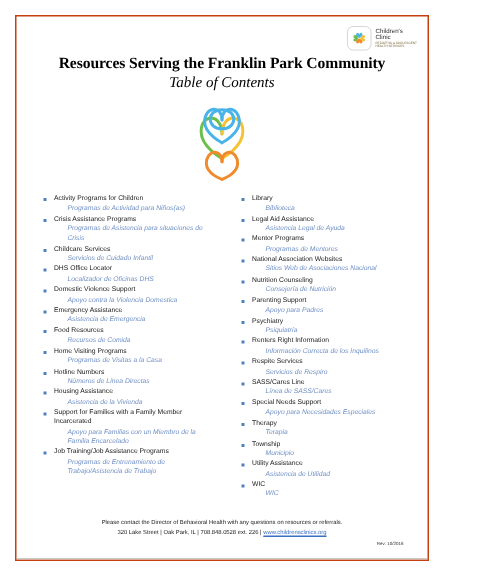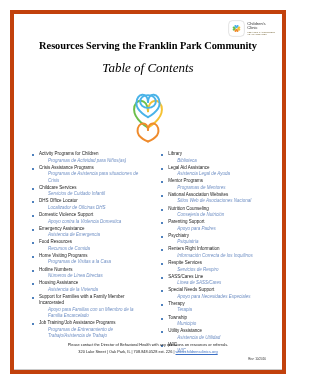--- a/index.html
+++ b/index.html
@@ -14,21 +14,21 @@
     font-family: "Liberation Serif", serif;
     color: #000000;
   }
 
   .page {
     position: absolute;
     left: 10px;
     top: 10px;
     width: 276px;
     height: 364px;
-    border: 4px solid #c2410c;
+    border: 1px solid #c2410c;
     background: #ffffff;
     box-sizing: border-box;
     overflow: hidden;
   }
 
   
   .brand {
     position: absolute;
     right: 7px;
     top: 6px;
@@ -68,24 +68,24 @@
 
   .title {
     margin: 0;
     padding-top: 26px;
     text-align: center;
     font-size: 10.4px;
     font-weight: bold;
     letter-spacing: -.05px;
   }
   .subtitle {
-    margin: 7px;
+    margin: 0;
     padding-top: 2px;
     text-align: center;
-    font-size: 13px;
+    font-size: 10px;
     font-style: italic;
     font-family: Liberation Serif, serif;
   }
 
   .hero {
     display: flex;
     justify-content: center;
     padding-top: 5px;
   }
   .hero svg { display: block; }

